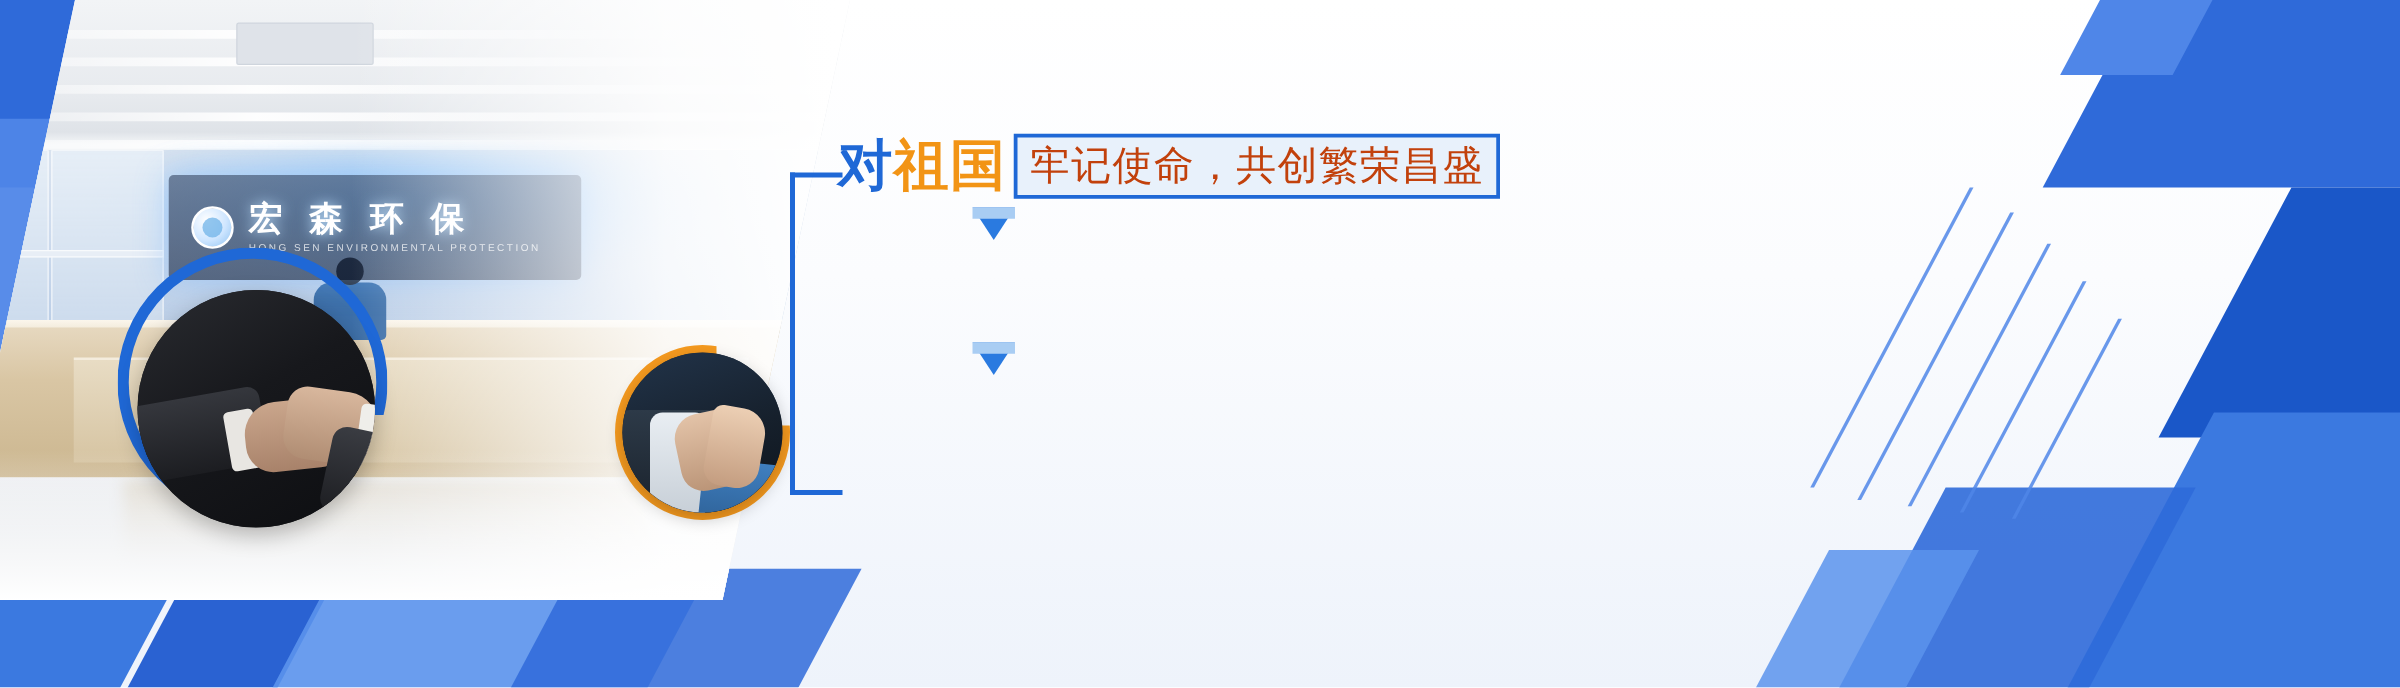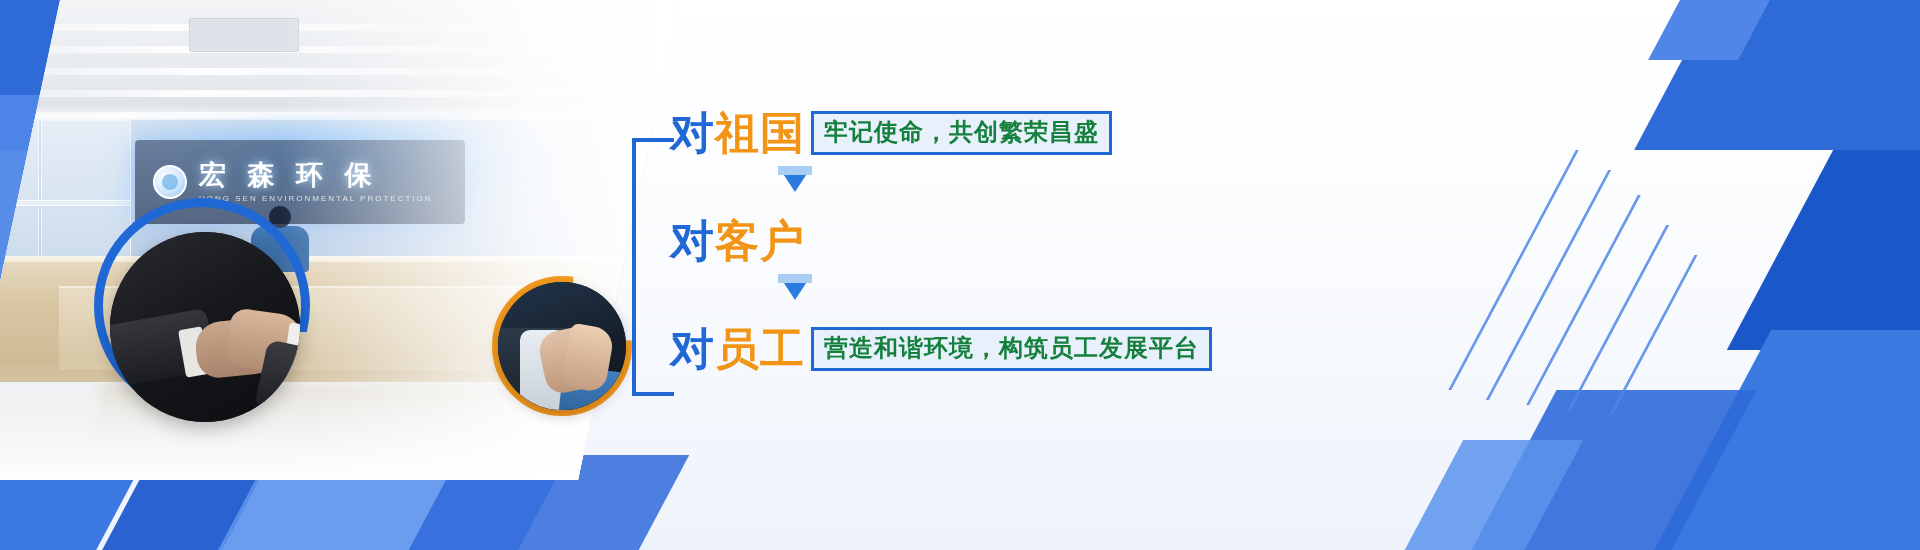--- a/index.html
+++ b/index.html
@@ -295,21 +295,21 @@
   .lead .o { color:#f29415; }
 
   .tagbox {
     margin-left:6px;
     border:3px solid #1f68d6;
     background:#e8f1fb;
     padding:5px 10px 6px;
     display:flex; align-items:center;
   }
   .tagtxt {
-    font-size:24px; font-weight:700; color:#15803d;
+    font-size:32px; font-weight:400; color:#c2410c;
     letter-spacing:1px; white-space:nowrap; line-height:1.1;
     font-family:"DejaVu Sans","Liberation Sans",sans-serif;
   }
 </style>
 </head>
 <body>
 
 <div id="banner">
 
   <div class="deco dl1"></div>
@@ -404,34 +404,23 @@
         <div class="tagbox">
           <span class="tagtxt">牢记使命，共创繁荣昌盛</span>
         </div>
       </div>
 
       <div class="row-spacer">
         <div class="arrow"></div>
       </div>
 
       <div class="row">
-        <div class="lead">
-          <span class="b">对</span><span class="o">客户</span>
-        </div>
       </div>
 
       <div class="row-spacer">
         <div class="arrow"></div>
       </div>
 
-      <div class="row">
-        <div class="lead">
-          <span class="b">对</span><span class="o">员工</span>
-        </div>
-        <div class="tagbox">
-          <span class="tagtxt">营造和谐环境，构筑员工发展平台</span>
-        </div>
-      </div>
 
     </div>
   </div>
 
 </div>
 
 </body></html>

